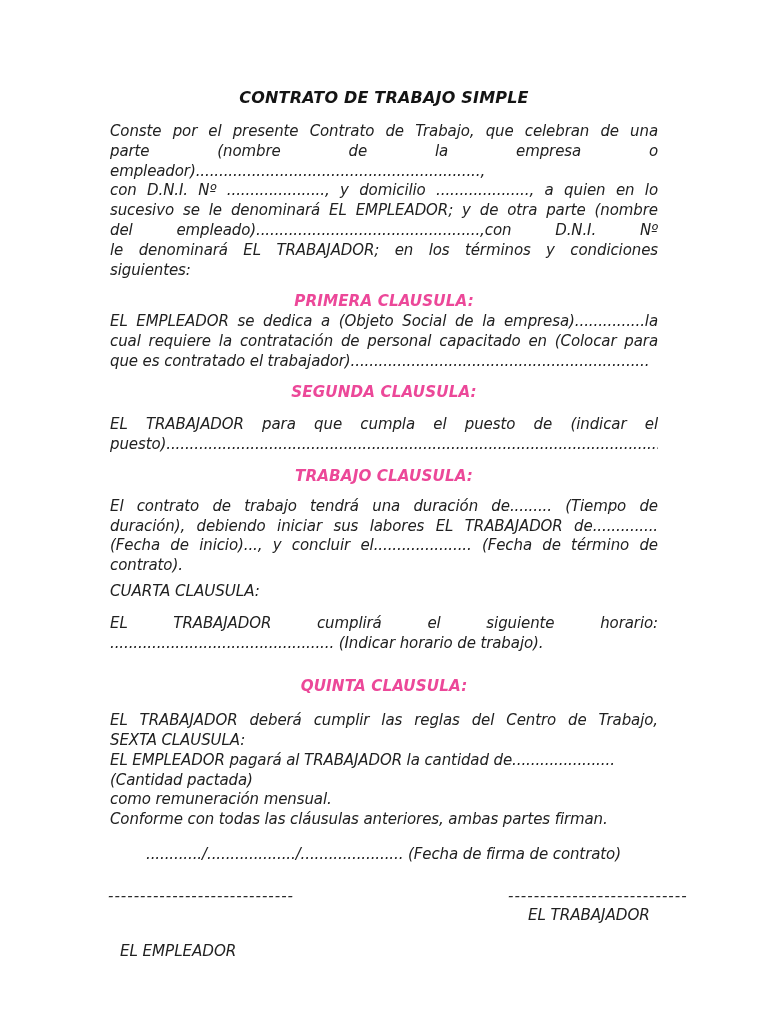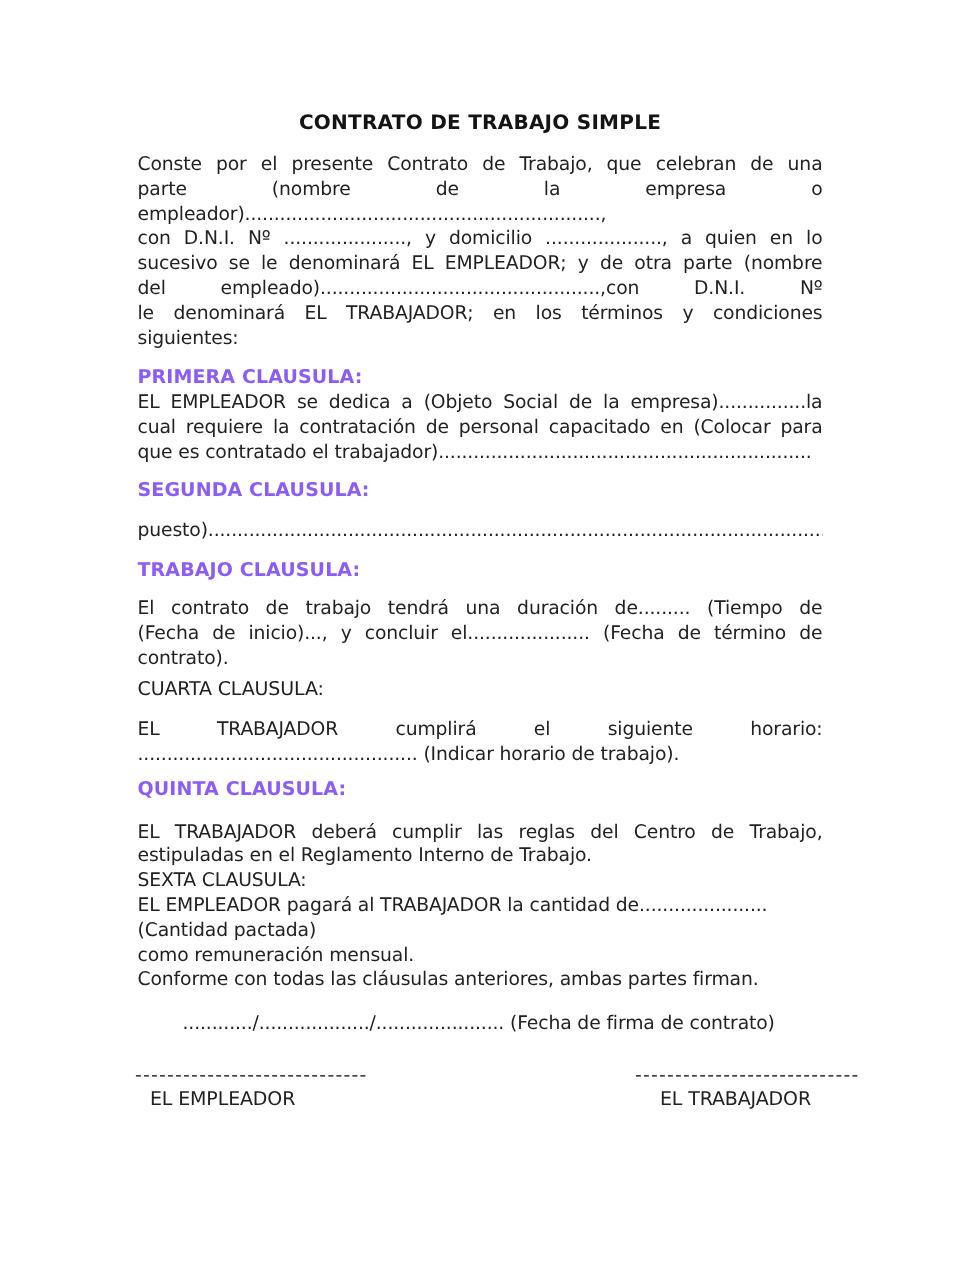--- a/index.html
+++ b/index.html
@@ -7,20 +7,21 @@
     width: 768px; height: 1024px;
     background: #ffffff;
     overflow: hidden;
     font-family: "DejaVu Sans", "Liberation Sans", sans-serif;
     color: #212121;
   }
   .page {
     position: relative;
     width: 768px; height: 1024px;
     background: #ffffff;
+    font-style: italic;
   }
   .content {
     position: absolute;
     left: 110px; top: 88px;
     width: 548px;
     font-size: 15px;
     letter-spacing: -0.1px;
   }
   .doc-title {
     text-align: center;
@@ -29,21 +30,21 @@
     letter-spacing: 0.2px;
     color: #141414;
     height: 20px; line-height: 20px;
   }
   .heading {
     height: 19.8px; line-height: 19.8px;
     font-size: 15.2px;
     white-space: pre;
     overflow: hidden;
   }
-  .heading.bold { font-weight: bold; color: #8b5cf6; letter-spacing: 0.1px; }
+  .heading.bold { font-weight: bold; color: #ec4899; letter-spacing: 0.1px; text-align: center; }
   .line {
     height: 19.8px;
     line-height: 19.8px;
     overflow: hidden;
     white-space: pre;
   }
   .line.fill {
     white-space: normal;
     text-align: justify;
   }
@@ -66,21 +67,21 @@
     white-space: pre;
     color: #2a2a2a;
     letter-spacing: 1px;
     overflow: hidden;
   }
   .sig-label {
     height: 20px; line-height: 20px;
     font-size: 15.2px;
     white-space: pre;
   }
-  .sig-col.left .sig-label { padding-left: 12px; }
+  .sig-col.left .sig-label { padding-left: 12px; margin-top: 36px; }
   .sig-col.right .sig-label { padding-left: 20px; }
 </style>
 </head>
 <body>
 
 <div class="page">
   <div class="content">
     <div class="doc-title">CONTRATO DE TRABAJO SIMPLE</div>
 
     <div id="doc-blocks">
@@ -95,37 +96,38 @@
           <div class="line">siguientes:</div>
         </div>
         <div class="heading bold" style="margin-top: 12px;">PRIMERA CLAUSULA:</div>
         <div class="para">
           <div class="line fill">EL EMPLEADOR se dedica a (Objeto Social de la empresa)...............la</div>
           <div class="line fill">cual requiere la contratación de personal capacitado en (Colocar para</div>
           <div class="line">que es contratado el trabajador)................................................................</div>
         </div>
         <div class="heading bold" style="margin-top: 11px;">SEGUNDA CLAUSULA:</div>
         <div class="para" style="margin-top: 13px;">
+          <div class="line fill">EL TRABAJADOR para que cumpla el puesto de (indicar el</div>
           <div class="line">puesto)......................................................................................................................</div>
         </div>
         <div class="heading bold" style="margin-top: 12px;">TRABAJO CLAUSULA:</div>
         <div class="para" style="margin-top: 10px;">
           <div class="line fill">El contrato de trabajo tendrá una duración de......... (Tiempo de</div>
+          <div class="line fill">duración), debiendo iniciar sus labores EL TRABAJADOR de..............</div>
           <div class="line fill">(Fecha de inicio)..., y concluir el..................... (Fecha de término de</div>
           <div class="line">contrato).</div>
         </div>
         <div class="heading" style="margin-top: 6px;">CUARTA CLAUSULA:</div>
         <div class="para" style="margin-top: 12px;">
           <div class="line fill">EL TRABAJADOR cumplirá el siguiente horario:</div>
           <div class="line">................................................ (Indicar horario de trabajo).</div>
         </div>
-        <div class="heading bold" style="margin-top: 8px;">QUINTA CLAUSULA:</div>
+        <div class="heading bold" style="margin-top: 24px;">QUINTA CLAUSULA:</div>
         <div class="para" style="margin-top: 14px;">
           <div class="line fill">EL TRABAJADOR deberá cumplir las reglas del Centro de Trabajo,</div>
-          <div class="line">estipuladas en el Reglamento Interno de Trabajo.</div>
           <div class="line">SEXTA CLAUSULA:</div>
           <div class="line">EL EMPLEADOR pagará al TRABAJADOR la cantidad de......................</div>
           <div class="line">(Cantidad pactada)</div>
           <div class="line">como remuneración mensual.</div>
           <div class="line">Conforme con todas las cláusulas anteriores, ambas partes firman.</div>
         </div>
         <div class="para" style="margin-top: 15px;">
           <div class="line" style="padding-left: 36px;">............/.................../...................... (Fecha de firma de contrato)</div>
         </div>
       </div>

